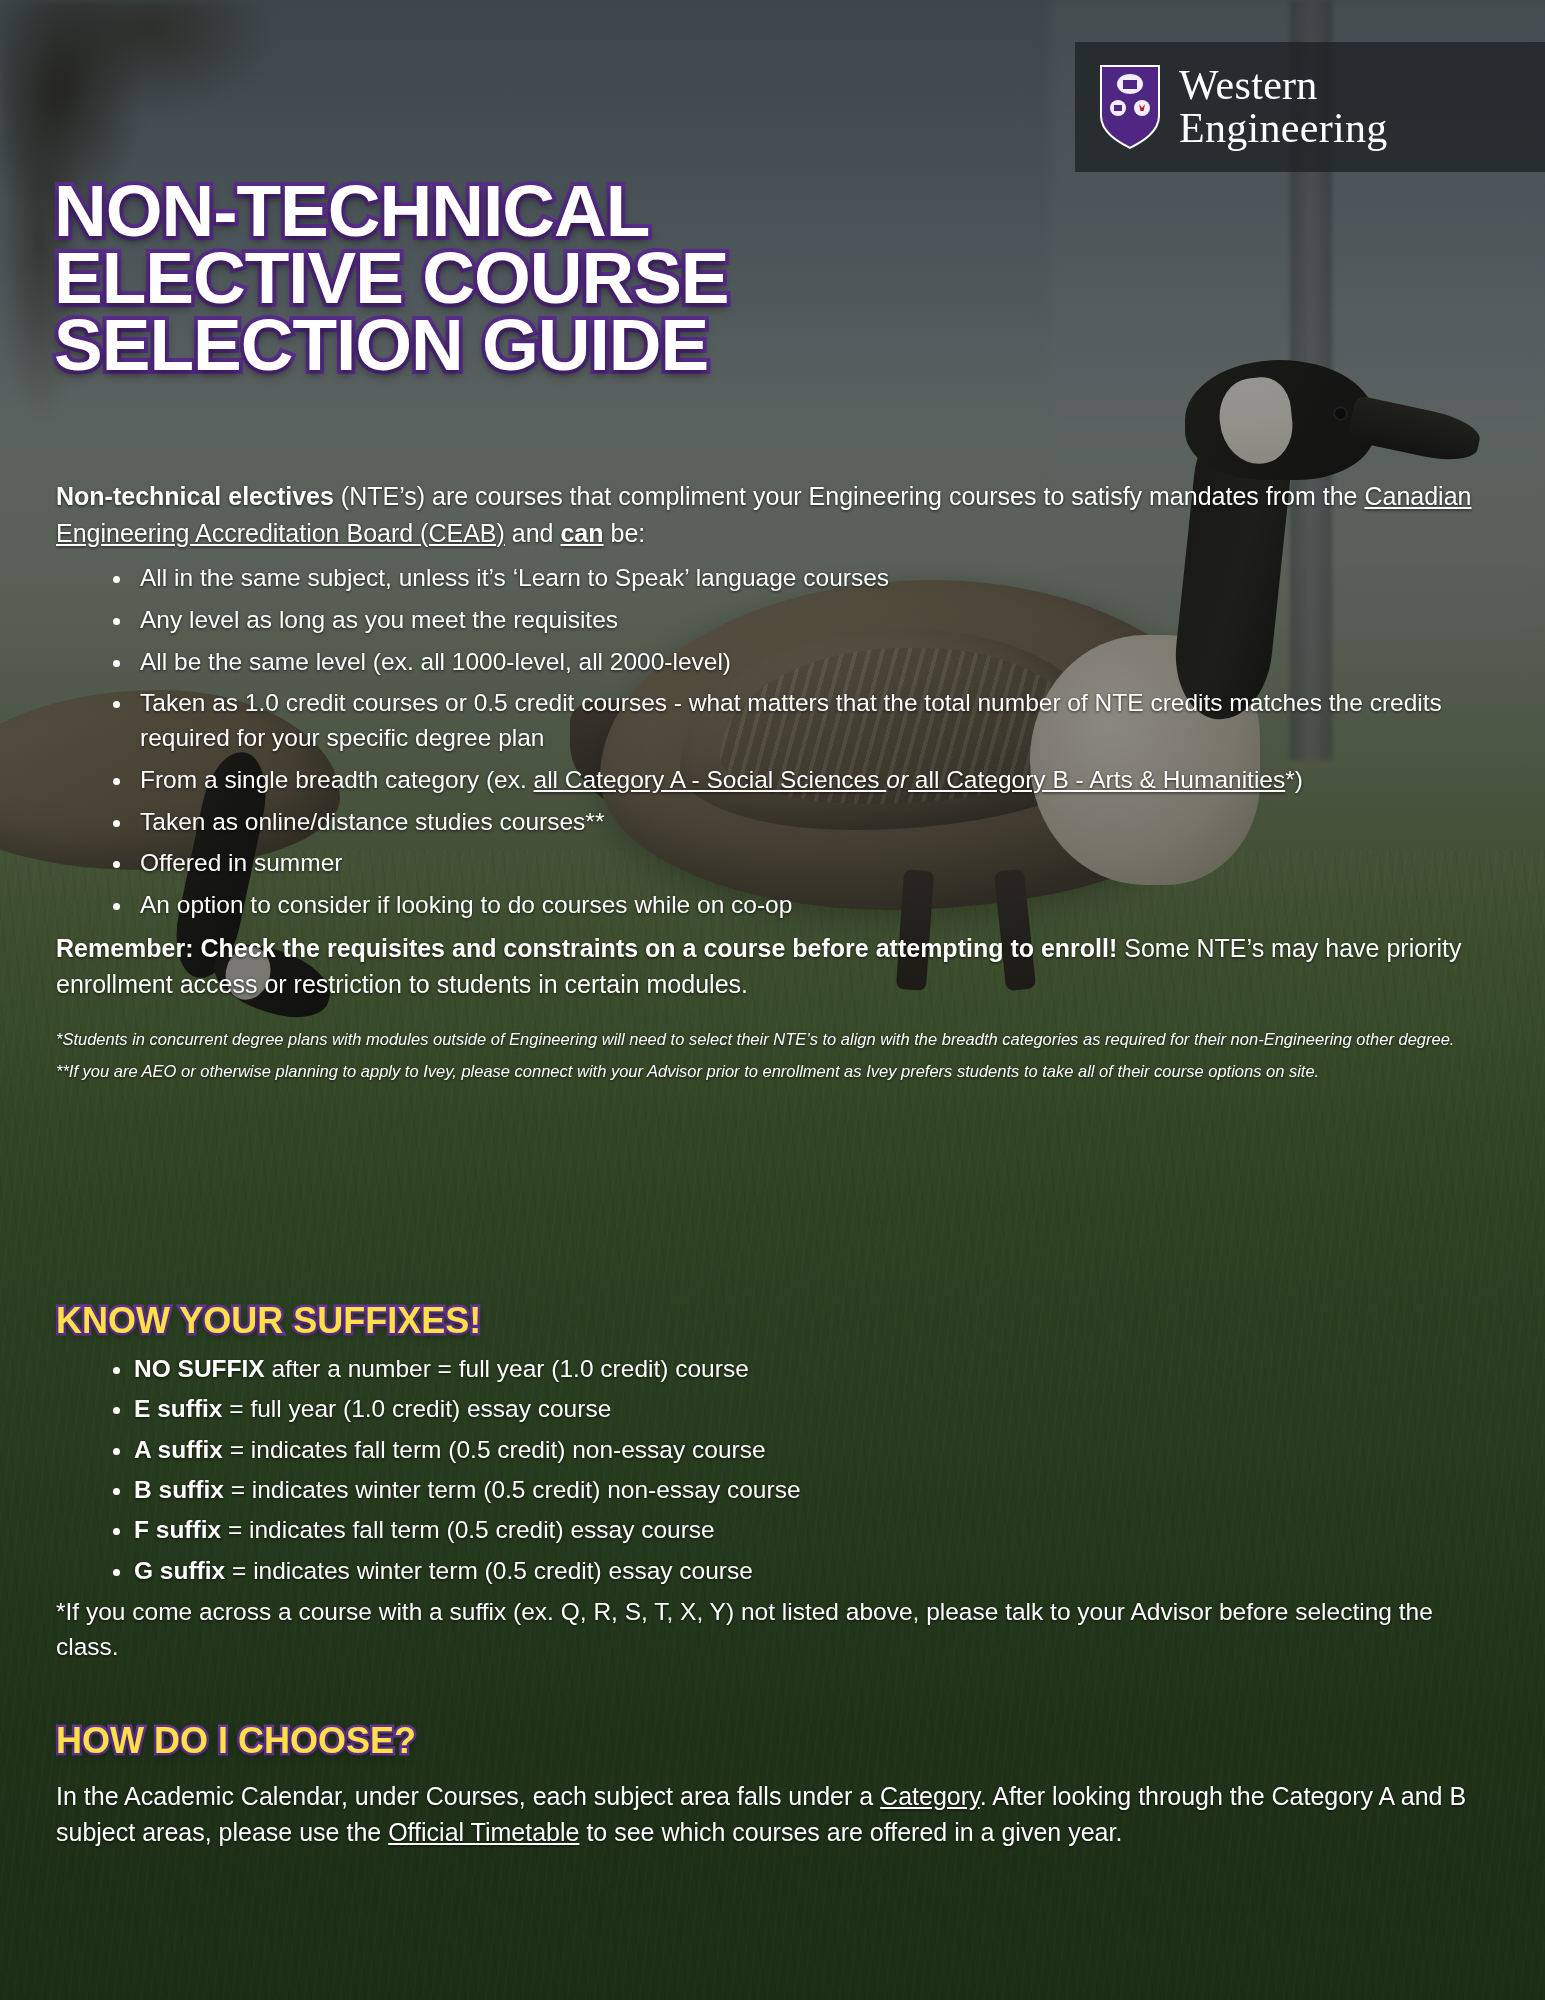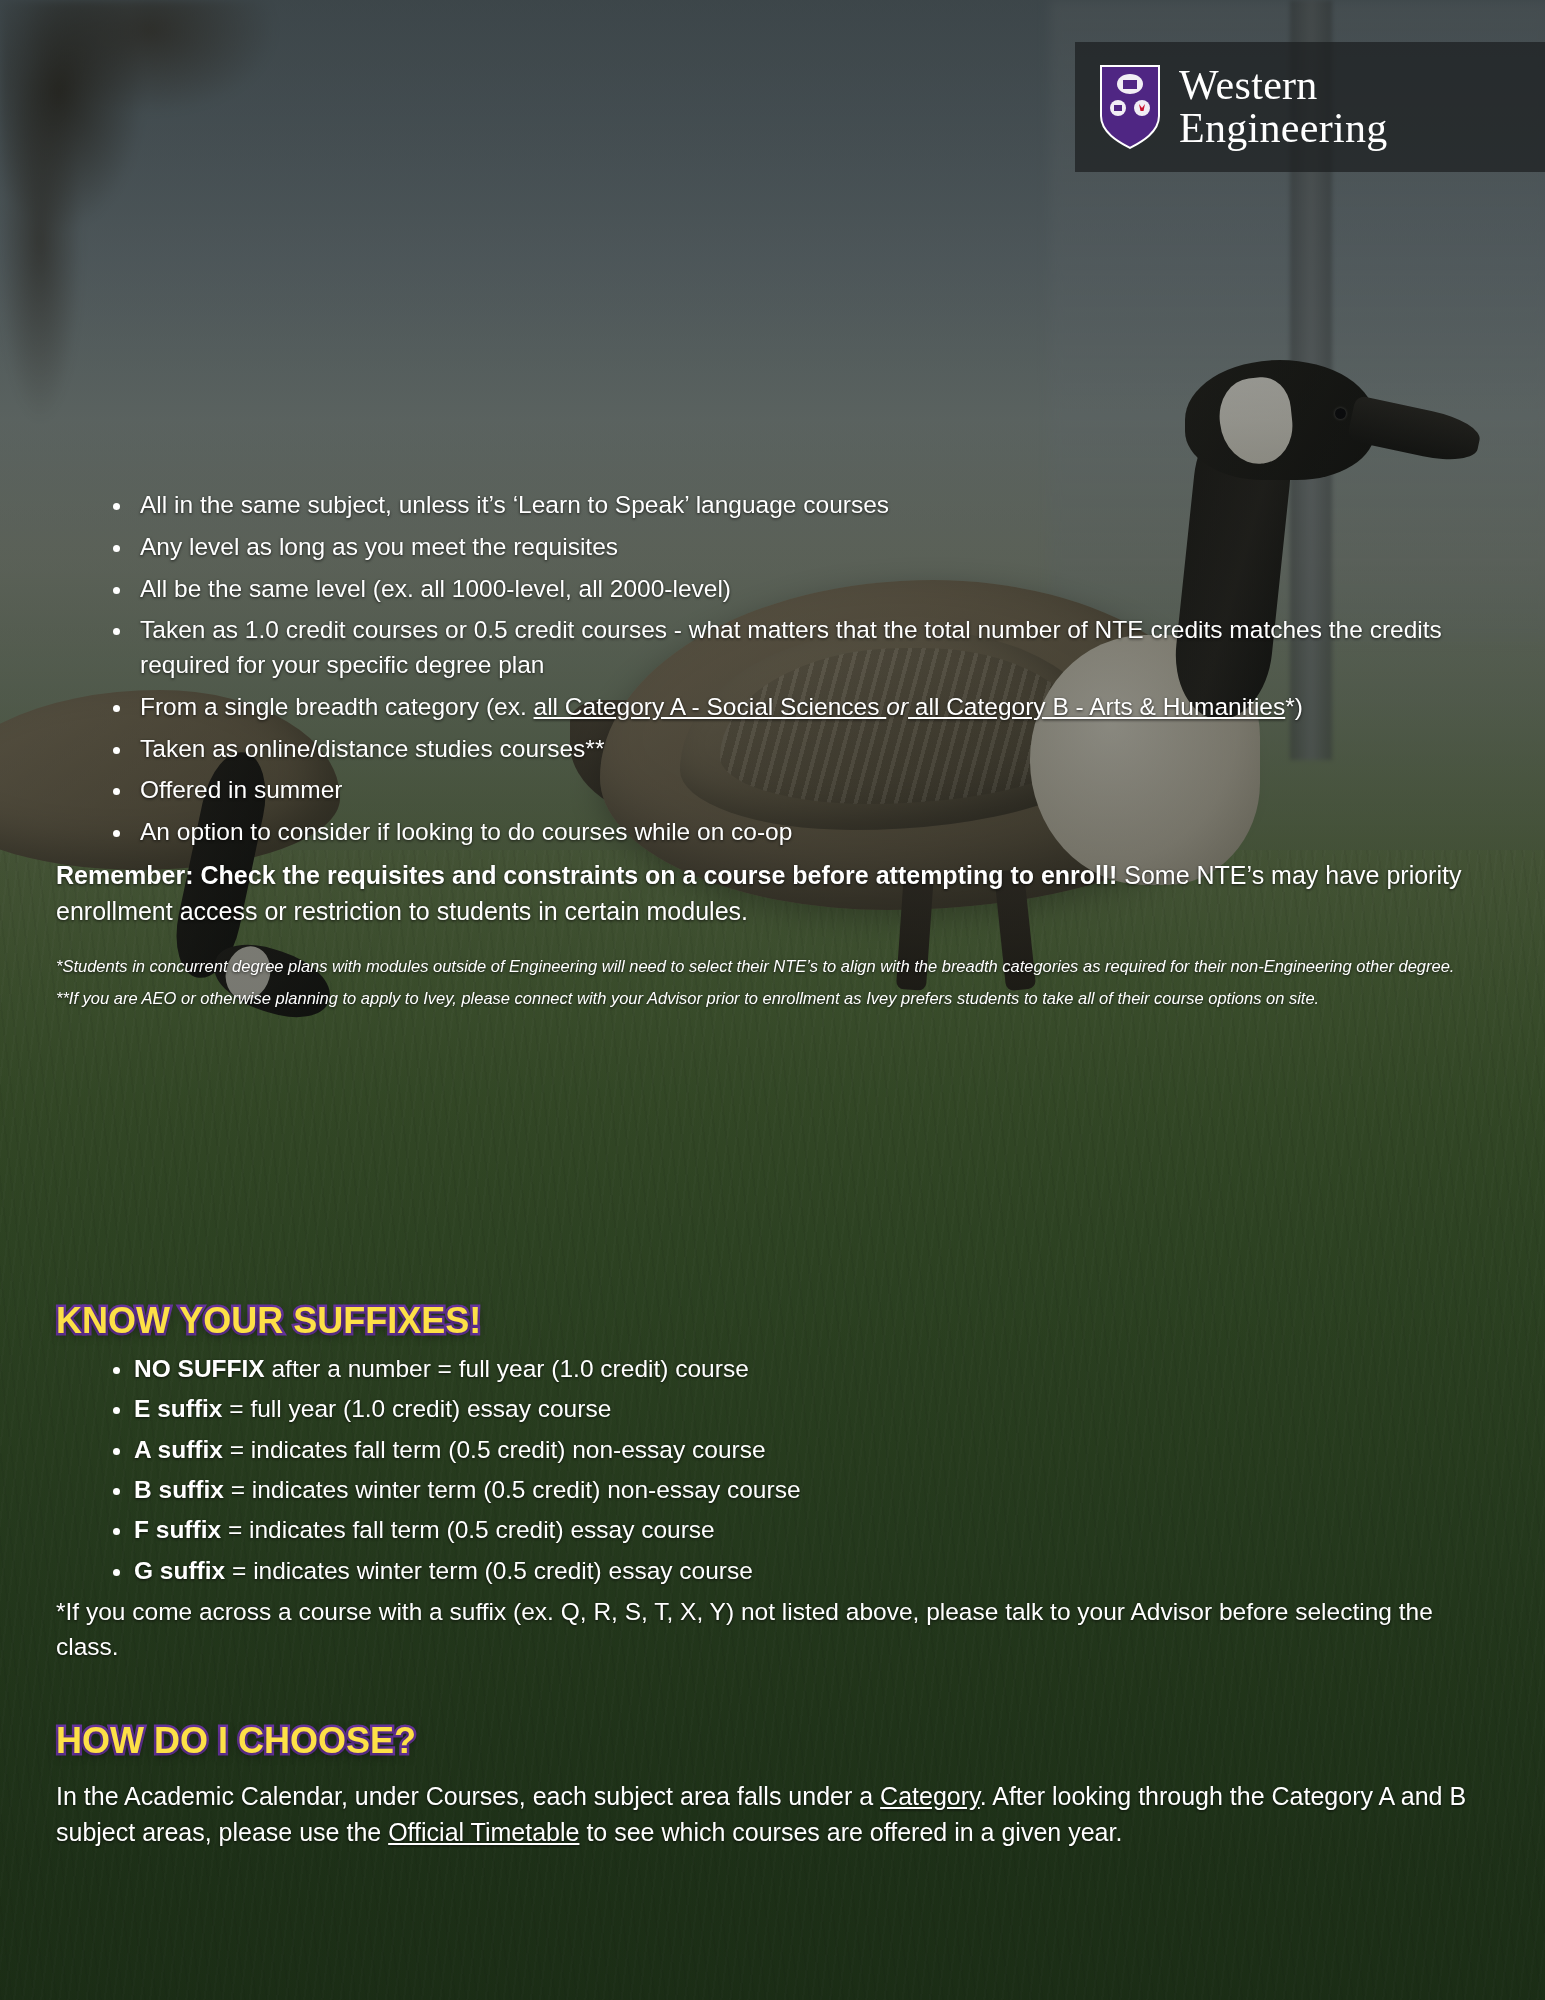--- a/index.html
+++ b/index.html
@@ -349,22 +349,28 @@
         <circle cx="43" cy="44" r="8" fill="#ffffff" opacity="0.92"></circle>
         <path d="M40 40 l3 4 l3 -4 l-1.5 7 h-3 z" fill="#c8102e"></path>
         <path d="M15 41 h8 v6 h-8 z" fill="#4f2683"></path>
       </svg>
       <div class="logo-words">
         <span class="l1">Western</span>
         <span class="l2">Engineering</span>
       </div>
     </div>
 
+    <h1 class="title">
+      <span class="line">NON-TECHNICAL</span>
+      <span class="line">ELECTIVE COURSE</span>
+      <span class="line">SELECTION GUIDE</span>
+    </h1>
 
     <div class="body-block">
+      <p class="intro"><b>Non-technical electives</b><span> (NTE’s) are courses that compliment your Engineering courses to satisfy mandates from the </span><u>Canadian Engineering Accreditation Board (CEAB)</u><span> and </span><b><u>can</u></b><span> be:</span></p>
 
       <ul class="bullets">
         <li>All in the same subject, unless it’s ‘Learn to Speak’ language courses</li>
         <li>Any level as long as you meet the requisites</li>
         <li>All be the same level (ex. all 1000-level, all 2000-level)</li>
         <li>Taken as 1.0 credit courses or 0.5 credit courses - what matters that the total number of NTE credits matches the credits required for your specific degree plan</li>
         <li><span>From a single breadth category (ex. </span><u>all Category A - Social Sciences </u><i>or</i><u> all Category B - Arts &amp; Humanities</u><span>*)</span></li>
         <li>Taken as online/distance studies courses**</li>
         <li>Offered in summer</li>
         <li>An option to consider if looking to do courses while on co-op</li>

